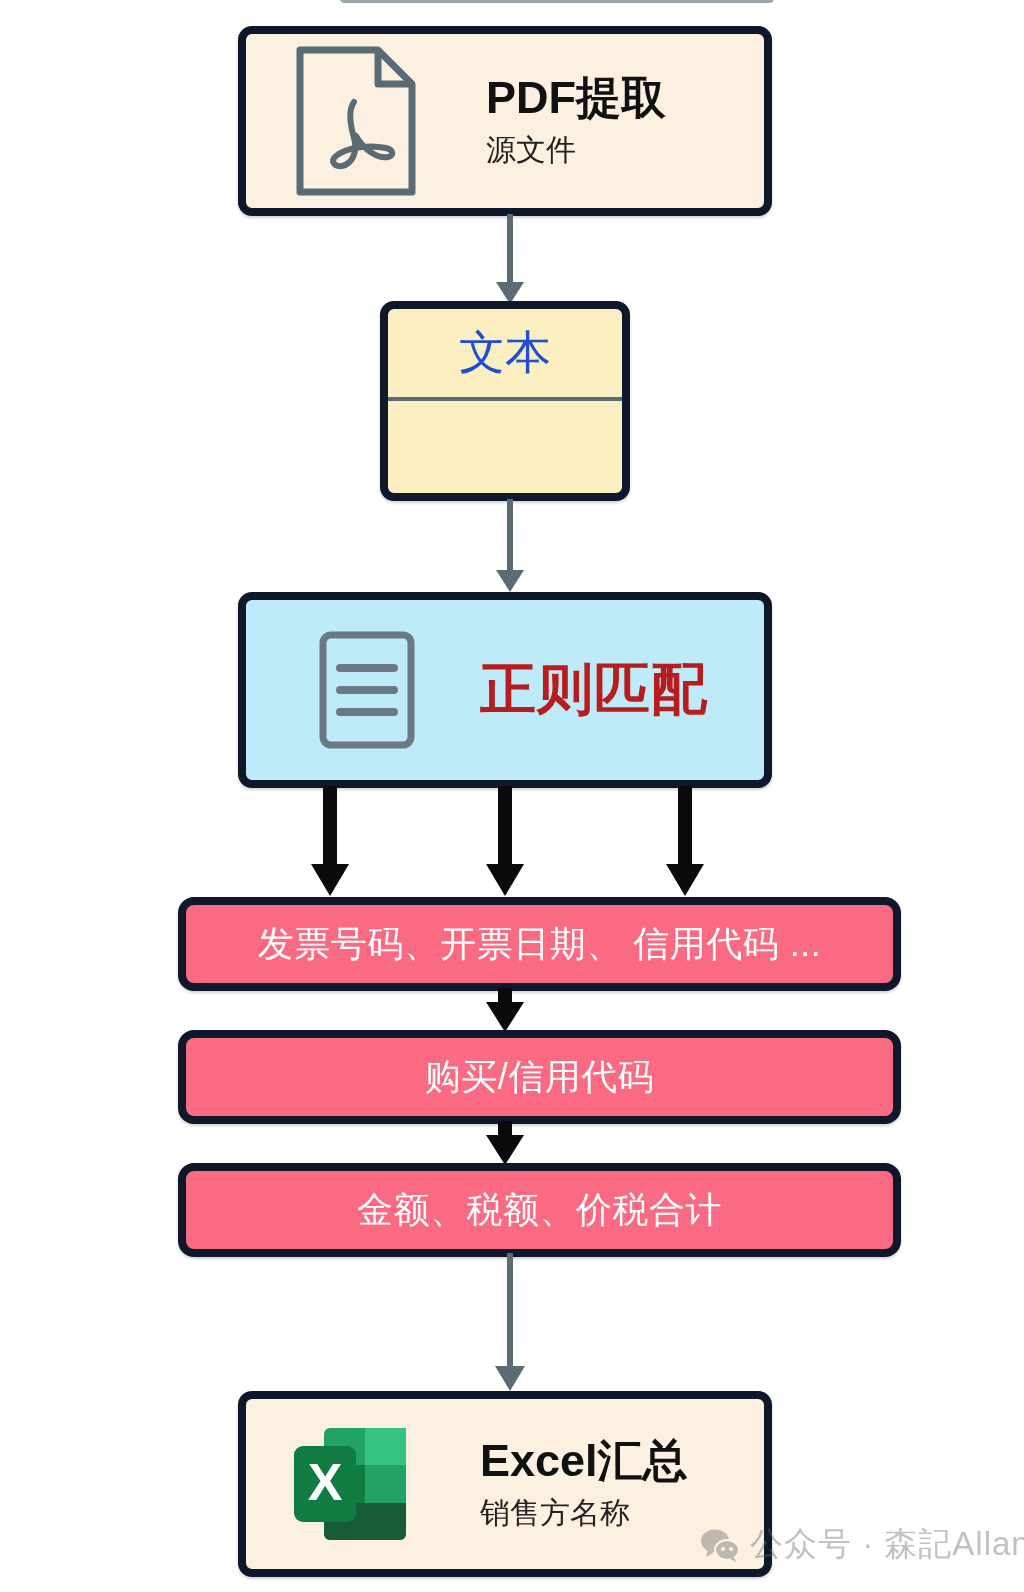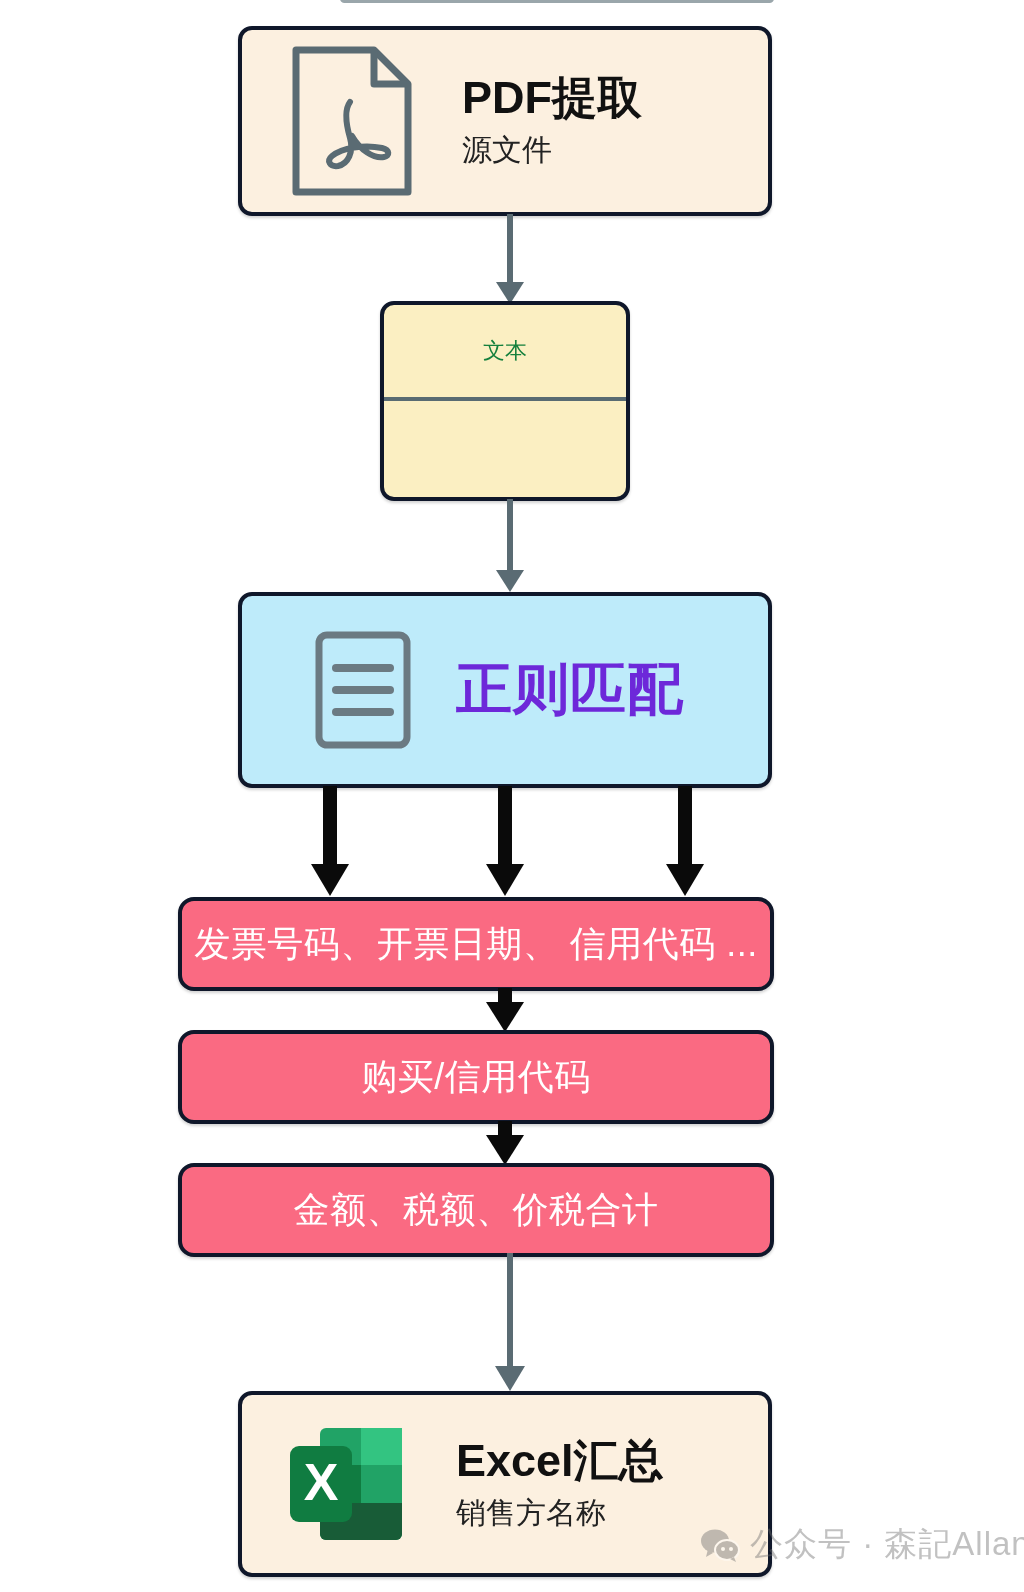--- a/index.html
+++ b/index.html
@@ -15,25 +15,26 @@
     width: 1024px;
     height: 1592px;
     background: #ffffff;
     overflow: hidden;
   }
 
   
   .node {
     position: absolute;
     box-sizing: border-box;
-    border: 4px solid #0f172a;
+    border: 8px solid #0f172a;
     border-radius: 14px;
     display: flex;
     align-items: center;
     box-shadow: 0 2px 3px rgba(0,0,0,0.18);
+    gap: 20px;
   }
 
   
   .clipped-sliver {
     position: absolute;
     left: 340px;
     top: -6px;
     width: 434px;
     height: 9px;
     background: #fbefdd;
@@ -76,48 +77,48 @@
     background: #fbefc2;
     display: block;
     padding: 0;
     overflow: hidden;
   }
   .split-half {
     height: 50%;
     display: flex;
     align-items: center;
     justify-content: center;
-    font-size: 22px;
-    color: #15803d;
+    font-size: 46px;
+    color: #1d4ed8;
     box-sizing: border-box;
   }
   .split-half.top { border-bottom: 4px solid #596b72; }
 
   
   #regex-node {
     left: 238px;
     top: 592px;
     width: 534px;
     height: 196px;
     background: #beebfa;
     padding-left: 72px;
   }
   .lines-icon { width: 98px; height: 120px; flex: 0 0 auto; }
   .regex-title {
     margin-left: 44px;
     font-size: 56px;
     font-weight: 700;
-    color: #6d28d9;
+    color: #b91c1c;
     letter-spacing: 1px;
   }
 
   
   .pink-node {
     left: 178px;
-    width: 596px;
+    width: 723px;
     height: 94px;
     background: #fa6a82;
     justify-content: center;
     border-radius: 16px;
   }
   .pink-label {
     font-size: 36px;
     color: #ffffff;
     font-weight: 500;
     letter-spacing: 0.5px;

